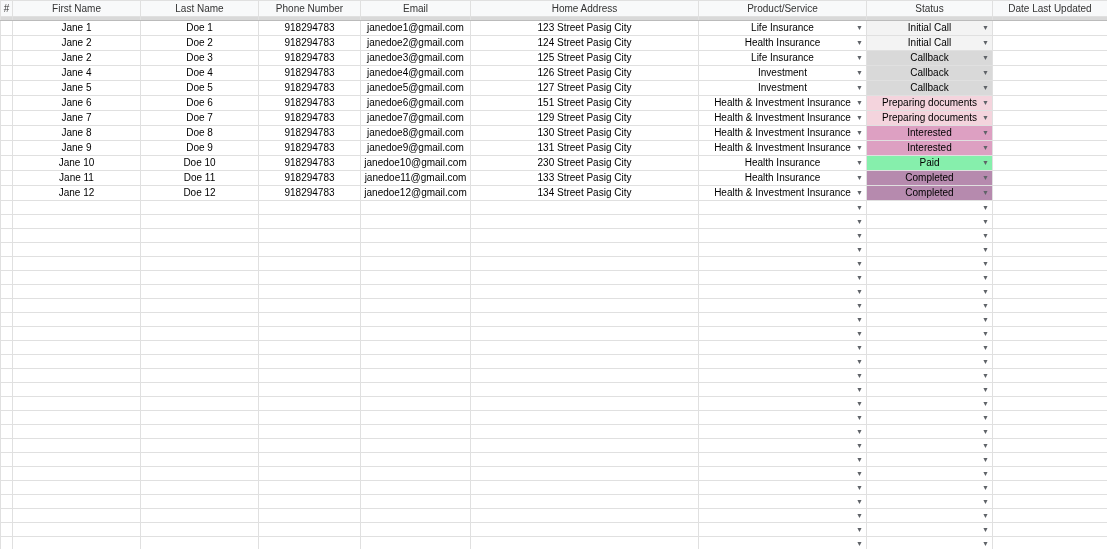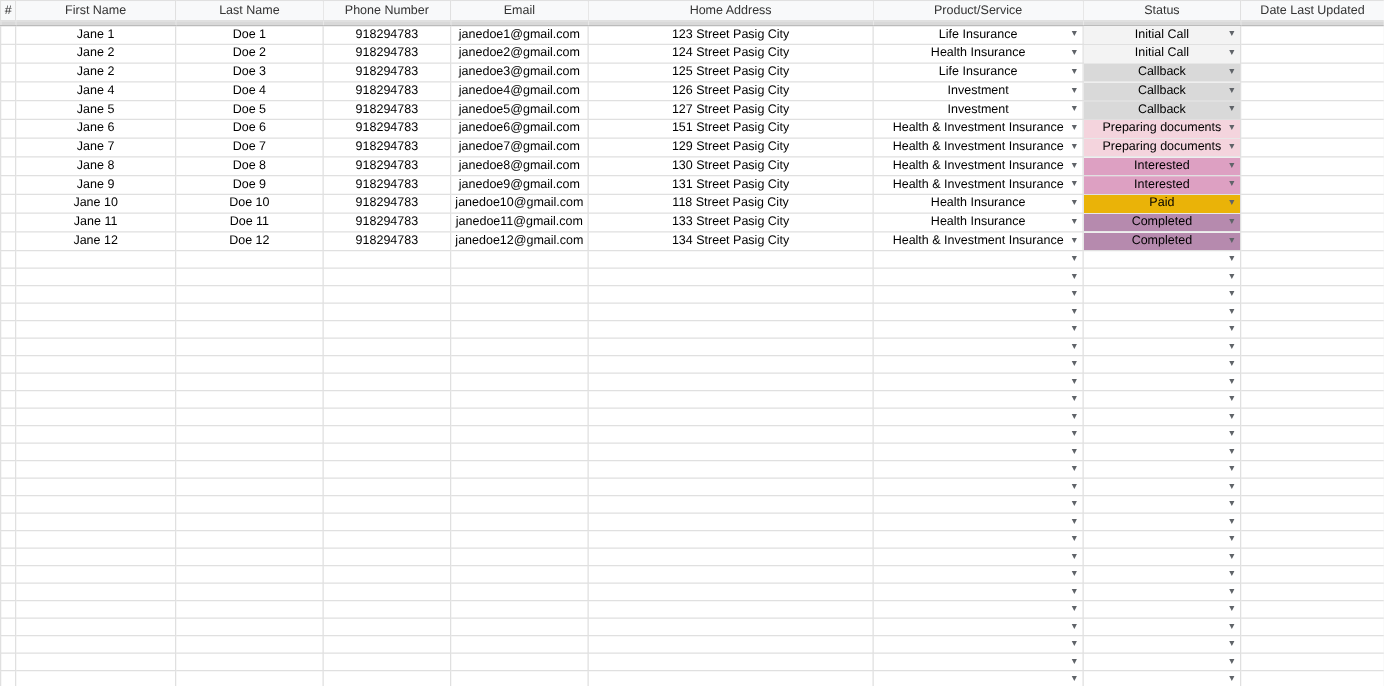--- a/index.html
+++ b/index.html
@@ -198,23 +198,23 @@
         <td class="cell-dd">Health &amp; Investment Insurance<span class="dropdown-arrow">▼</span></td>
         <td class="cell-dd" style="background:#dda0c2">Interested<span class="dropdown-arrow">▼</span></td>
         <td></td>
       </tr>
       <tr>
         <td></td>
         <td>Jane 10</td>
         <td>Doe 10</td>
         <td>918294783</td>
         <td>janedoe10@gmail.com</td>
-        <td>118 Street Pasig City</td>
+        <td>230 Street Pasig City</td>
         <td class="cell-dd">Health Insurance<span class="dropdown-arrow">▼</span></td>
-        <td class="cell-dd" style="background:#eab308">Paid<span class="dropdown-arrow">▼</span></td>
+        <td class="cell-dd" style="background:#86efac">Paid<span class="dropdown-arrow">▼</span></td>
         <td></td>
       </tr>
       <tr>
         <td></td>
         <td>Jane 11</td>
         <td>Doe 11</td>
         <td>918294783</td>
         <td>janedoe11@gmail.com</td>
         <td>133 Street Pasig City</td>
         <td class="cell-dd">Health Insurance<span class="dropdown-arrow">▼</span></td>

